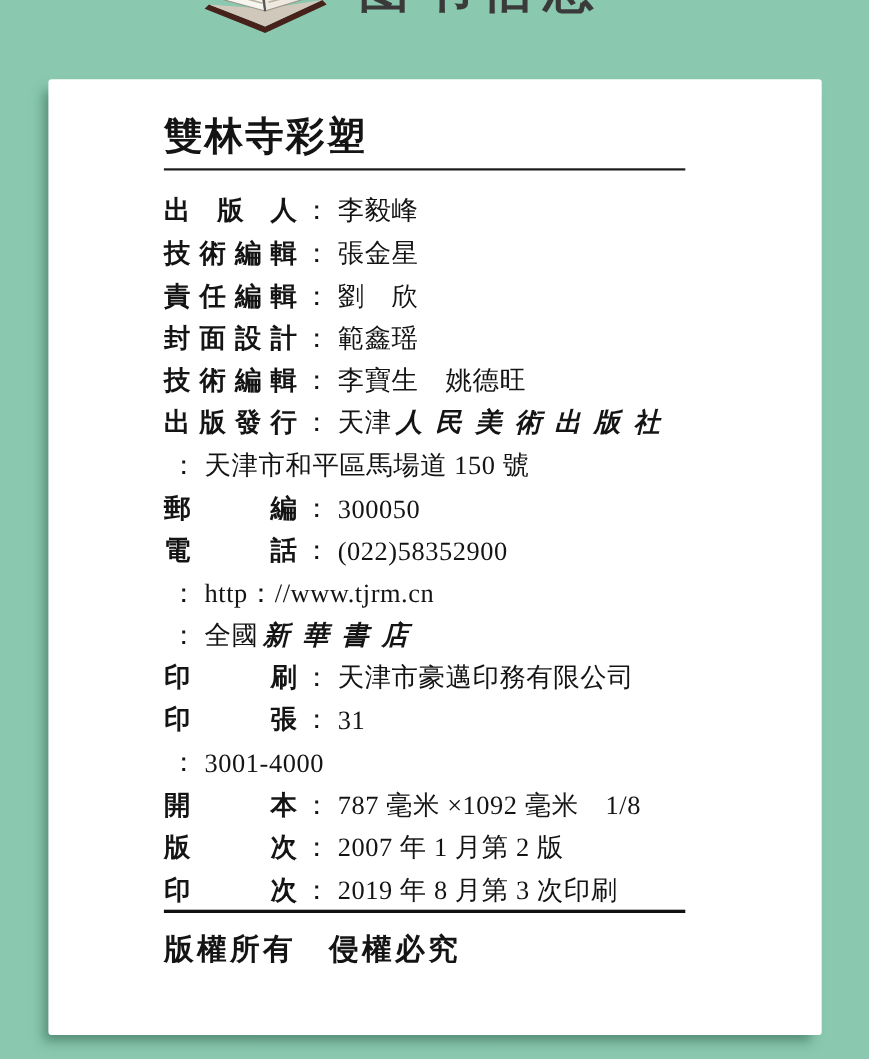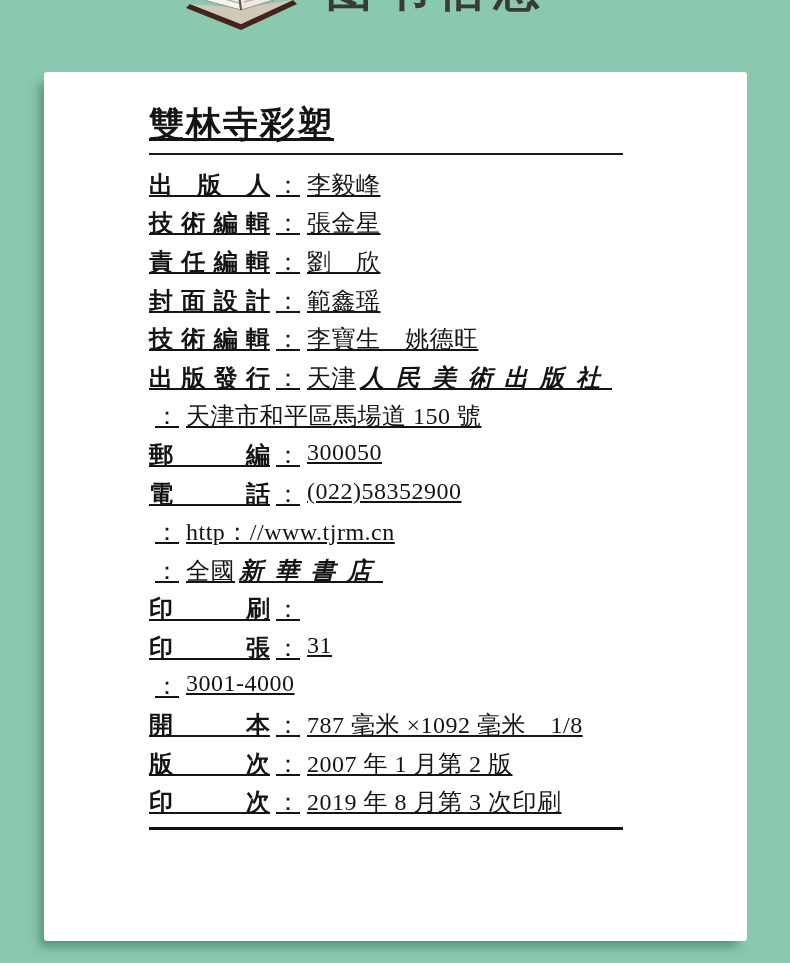--- a/index.html
+++ b/index.html
@@ -7,26 +7,26 @@
   .page{position:relative;width:790px;height:963px;background:#8AC8B0;overflow:hidden;}
 
   
   .header-title{position:absolute;left:326px;top:-34px;font-family:"Liberation Sans","DejaVu Sans",sans-serif;
     font-weight:700;font-size:46px;line-height:1;letter-spacing:10px;color:#3A3A3A;white-space:nowrap;}
   .books-icon{position:absolute;left:170px;top:-16px;width:136px;height:50px;}
 
   
   .card{position:absolute;left:44px;top:72px;width:703px;height:869px;background:#ffffff;border-radius:3px;
     box-sizing:border-box;padding:30px 0 0 105px;color:#141414;
-    box-shadow:-7px 8px 10px -3px rgba(30,80,60,0.5);text-decoration:underline;}
+    box-shadow:-7px 8px 10px -3px rgba(30,80,60,0.5);}
   .book-title{font-family:"Liberation Sans","DejaVu Sans",sans-serif;font-weight:700;font-size:35px;
     line-height:1.25;letter-spacing:2px;}
   .title-rule{width:474px;border-bottom:2px solid #1a1a1a;margin-top:7px;}
   .rows{margin-top:14px;}
-  .row{height:38.6px;display:flex;align-items:flex-start;font-size:24px;white-space:nowrap;}
+  .row{height:38.6px;display:flex;align-items:flex-end;font-size:24px;white-space:nowrap;}
   .lbl{display:inline-block;width:121px;text-align:justify;text-align-last:justify;font-weight:600;}
   .colon{margin:0 7px 0 6px;}
   .val{letter-spacing:0.5px;}
   .script{font-style:italic;letter-spacing:12px;margin-left:4px;font-weight:600;margin-top:48px;}
   .bottom-rule{width:474px;border-bottom:3px solid #111111;margin-top:2px;}
   .copyright{margin-top:15px;font-size:27px;font-weight:700;letter-spacing:3px;}
 </style>
 </head>
 <body>
 
@@ -107,20 +107,21 @@
   </div>
 
   <div class="row">
     <span class="colon">：</span>
     <span class="val"><span>全國</span><span class="script">新華書店</span></span>
   </div>
 
   <div class="row">
     <span class="lbl">印刷</span>
     <span class="colon">：</span>
+    <span class="val"><span>天津市豪邁印務有限公司</span><span class="script"></span></span>
   </div>
 
   <div class="row">
     <span class="lbl">印張</span>
     <span class="colon">：</span>
     <span class="val"><span>31</span><span class="script"></span></span>
   </div>
 
   <div class="row">
     <span class="colon">：</span>
@@ -140,15 +141,16 @@
   </div>
 
   <div class="row">
     <span class="lbl">印次</span>
     <span class="colon">：</span>
     <span class="val"><span>2019 年 8 月第 3 次印刷</span><span class="script"></span></span>
   </div>
 </div>
 
     <div class="bottom-rule"></div>
+    <div class="copyright">版權所有　侵權必究</div>
   </div>
 
 </div>
 
 </body></html>

